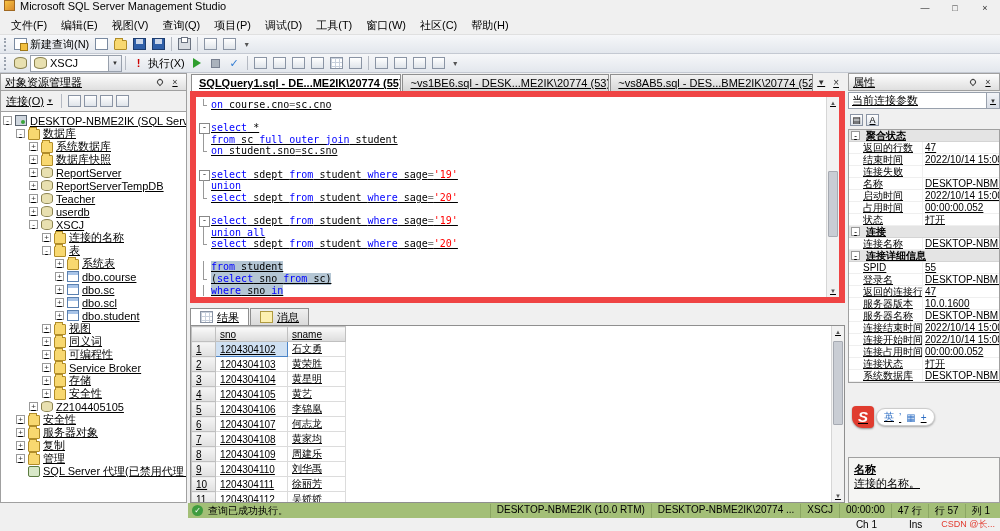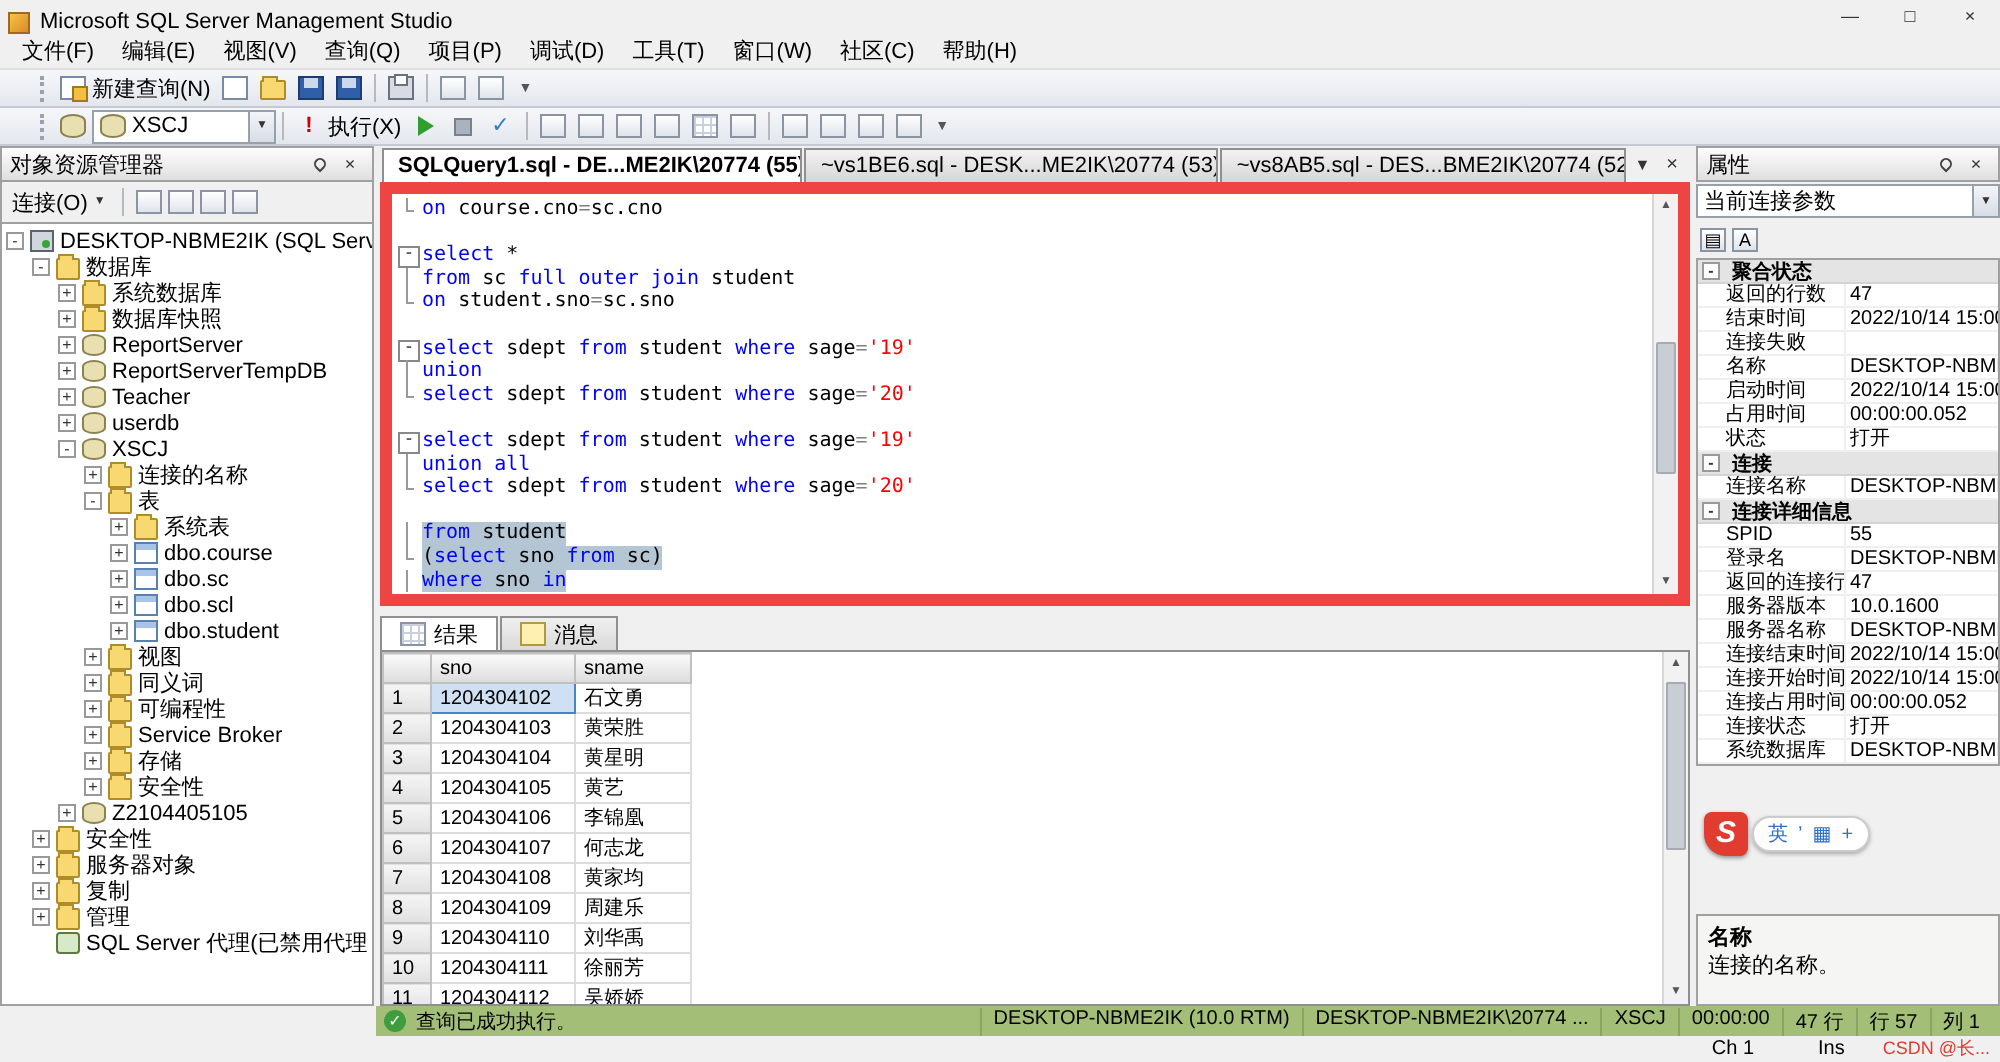--- a/index.html
+++ b/index.html
@@ -1,31 +1,31 @@
 <!DOCTYPE html>
 <html><head>
 <meta charset="utf-8">
 <style>
   *{box-sizing:border-box;margin:0;padding:0;}
   html,body{width:1000px;height:531px;overflow:hidden;}
   body{font-family:"Liberation Sans","DejaVu Sans",sans-serif;font-size:11px;color:#000;background:#f0f0f0;}
   .app{width:100%;height:100%;display:flex;flex-direction:column;}
 
   
-  .titlebar{height:17px;display:flex;align-items:flex-end;padding-left:4px;background:#f0f0f0;}
+  .titlebar{height:17px;display:flex;align-items:flex-start;padding-left:4px;background:#f0f0f0;}
   .app-icon{width:11px;height:11px;background:linear-gradient(135deg,#f6c344,#d98a2b);border:1px solid #a06820;margin-right:5px;flex:none;}
   .win-controls{margin-left:auto;display:flex;}
   .win-btn{width:30px;height:17px;text-align:center;line-height:16px;font-size:9px;color:#333;}
 
   
   .menubar{height:18px;display:flex;align-items:center;background:#f0f0f0;padding-left:4px;border-bottom:1px solid #e0e0e0;}
   .menu-item{padding:2px 7px;white-space:nowrap;}
 
   
-  .toolbar{height:19px;display:flex;align-items:center;background:linear-gradient(#f6f7f9,#e3e7ed);border-bottom:1px solid #c4c9d2;padding-left:18px;}
+  .toolbar{height:19px;display:flex;align-items:center;background:linear-gradient(#f6f7f9,#e3e7ed);border-bottom:1px solid #c4c9d2;padding-left:2px;}
   .grip{width:3px;height:13px;border-left:2px dotted #9aa2ae;margin:0 4px 0 2px;flex:none;}
   .tb-btn{height:17px;display:flex;align-items:center;padding:0 3px;gap:3px;white-space:nowrap;}
   .tb-sep{width:1px;height:14px;background:#b4b9c2;margin:0 3px;flex:none;}
   .tb-overflow{font-size:7px;color:#555;padding:0 4px;}
 
   
   .mi{width:13px;height:12px;display:inline-block;position:relative;flex:none;}
   .mi-doc{background:#fff;border:1px solid #7a8aa0;}
   .mi-newq{background:#fff;border:1px solid #7a8aa0;}
   .mi-newq::after{content:"";position:absolute;right:-2px;bottom:-2px;width:6px;height:6px;background:#f2c040;border:1px solid #a07818;}
@@ -48,21 +48,21 @@
   .mi-generic{background:linear-gradient(#ffffff,#dfe4ea);border:1px solid #8a94a4;}
   .mi-grid{background:#fff;border:1px solid #8a94a4;background-image:linear-gradient(#c8d0dc 1px,transparent 1px),linear-gradient(90deg,#c8d0dc 1px,transparent 1px);background-size:4px 4px;}
   .mi-msg{background:#fdf0b0;border:1px solid #b09a40;}
 
   
   .combo{height:17px;background:#fff;border:1px solid #98a0ac;display:flex;align-items:center;padding-left:3px;gap:3px;}
   .combo .arrow{margin-left:auto;width:13px;height:100%;background:linear-gradient(#f2f4f8,#d8dde6);border-left:1px solid #98a0ac;font-size:6px;display:flex;align-items:center;justify-content:center;color:#333;}
   .db-combo{width:92px;}
 
   
-  .main{flex:1;display:flex;min-height:0;background:#f0f0f0;}
+  .main{flex:1;display:flex;min-height:0;background:#f0f0f0;text-decoration:underline;}
   .oe{width:187px;margin-right:3px;display:flex;flex-direction:column;min-height:0;}
   .panel-hdr{height:18px;background:linear-gradient(#fdfdfd,#dfdfdf);border:1px solid #a0a0a0;display:flex;align-items:center;padding:0 4px;flex:none;}
   .panel-hdr .sp{flex:1;}
   .hdr-btn{width:14px;text-align:center;font-size:9px;color:#333;line-height:14px;}
   .pin{width:6px;height:6px;border:1px solid #444;border-radius:50% 50% 50% 0;transform:rotate(-45deg);display:inline-block;margin:0 5px 0 3px;}
   .oe-tools{height:21px;background:#f0f0f0;display:flex;align-items:center;gap:3px;padding:1px 3px;border:1px solid #a0a0a0;border-top:none;flex:none;}
   .connect-btn{display:flex;align-items:center;gap:3px;height:17px;padding:0 2px;}
   .connect-btn .arrow{font-size:6px;color:#333;}
   .tree{flex:1;background:#fff;border:1px solid #a0a0a0;border-top:none;overflow:hidden;padding-top:2px;}
   .tree-row{height:13px;display:flex;align-items:center;white-space:nowrap;overflow:hidden;}

